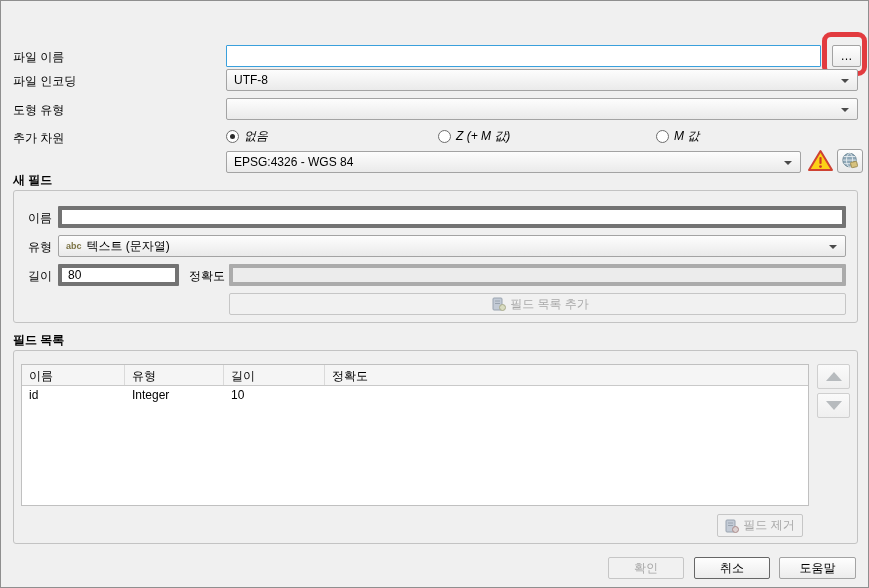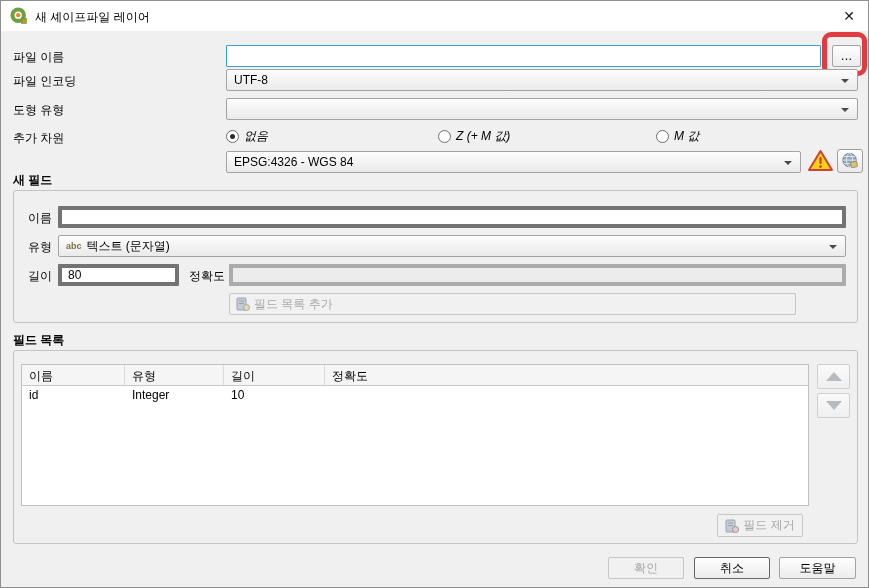--- a/index.html
+++ b/index.html
@@ -69,32 +69,20 @@
   .abc-badge { font-size:9px; font-weight:bold; color:#7c7445; margin-right:5px; letter-spacing:0; }
   .iconbtn { position:absolute; width:26px; height:24px; border:1px solid #9f9f9f; border-radius:3px;
     background:linear-gradient(#fdfdfd,#e9e9e9); display:flex; align-items:center; justify-content:center; }
   svg { display:block; }
 </style>
 </head>
 <body>
 
 <div id="dialog">
 
-  <div id="titlebar">
-    <span id="qgis-logo">
-      <svg width="18" height="18" viewBox="0 0 22 22">
-        <circle cx="10" cy="10" r="7" fill="none" stroke="#6f9f3f" stroke-width="5"></circle>
-        <circle cx="10" cy="10" r="2.6" fill="#ef8426"></circle>
-        <rect x="13.5" y="13.5" width="7" height="7" fill="#6f9f3f"></rect>
-        <rect x="15.5" y="15.5" width="4" height="4" fill="#ef8426"></rect>
-      </svg>
-    </span>
-    <span id="win-title">새 셰이프파일 레이어</span>
-    <div id="close-btn">✕</div>
-  </div>
 
   <span class="label" style="left:12px; top:48px;text-align:right;">파일 이름</span>
   <input class="tinput focused" style="left: 225px; top: 44px; width: 595px;" value="">
   <div class="pushbtn" style="left:831px; top:44px; width:29px; height:22px;">…</div>
   <div id="annotation-rect"></div>
 
   <span class="label" style="left:12px; top:72px;">파일 인코딩</span>
   <div class="combo" style="left:225px; top:68px; width:632px;">
     <span>UTF-8</span>
     <span class="arr"></span>
@@ -153,21 +141,21 @@
     <span class="abc-badge">abc</span>
     <span>텍스트 (문자열)</span>
     <span class="arr"></span>
   </div>
 
   <span class="label" style="left:27px; top:267px;">길이</span>
   <input class="tinput" style="left: 57px; top: 263px; width: 121px;" value="80">
   <span class="label" style="left:188px; top:267px;">정확도</span>
   <input class="tinput disabled" style="left: 228px; top: 263px; width: 617px;" value="">
 
-  <div class="pushbtn disabled" style="left:228px; top:292px; width:567px; height:22px; justify-content:flex-start; padding-left:6px;">
+  <div class="pushbtn disabled" style="left:228px; top:292px; width:617px; height:22px; justify-content:center; padding-left:6px;">
     <span>
       <svg width="14" height="14" viewBox="0 0 14 14">
         <rect x="1" y="1" width="9" height="12" rx="1" fill="#c3cbd6" stroke="#9aa4b0" stroke-width="1"></rect>
         <line x1="3" y1="4" x2="8" y2="4" stroke="#9aa4b0" stroke-width="1"></line>
         <line x1="3" y1="6.5" x2="8" y2="6.5" stroke="#9aa4b0" stroke-width="1"></line>
         <circle cx="10.5" cy="10.5" r="3" fill="#d9dcc0" stroke="#a8ab8c" stroke-width="1"></circle>
       </svg>
     </span>
     <span>필드 목록 추가</span>
   </div>

